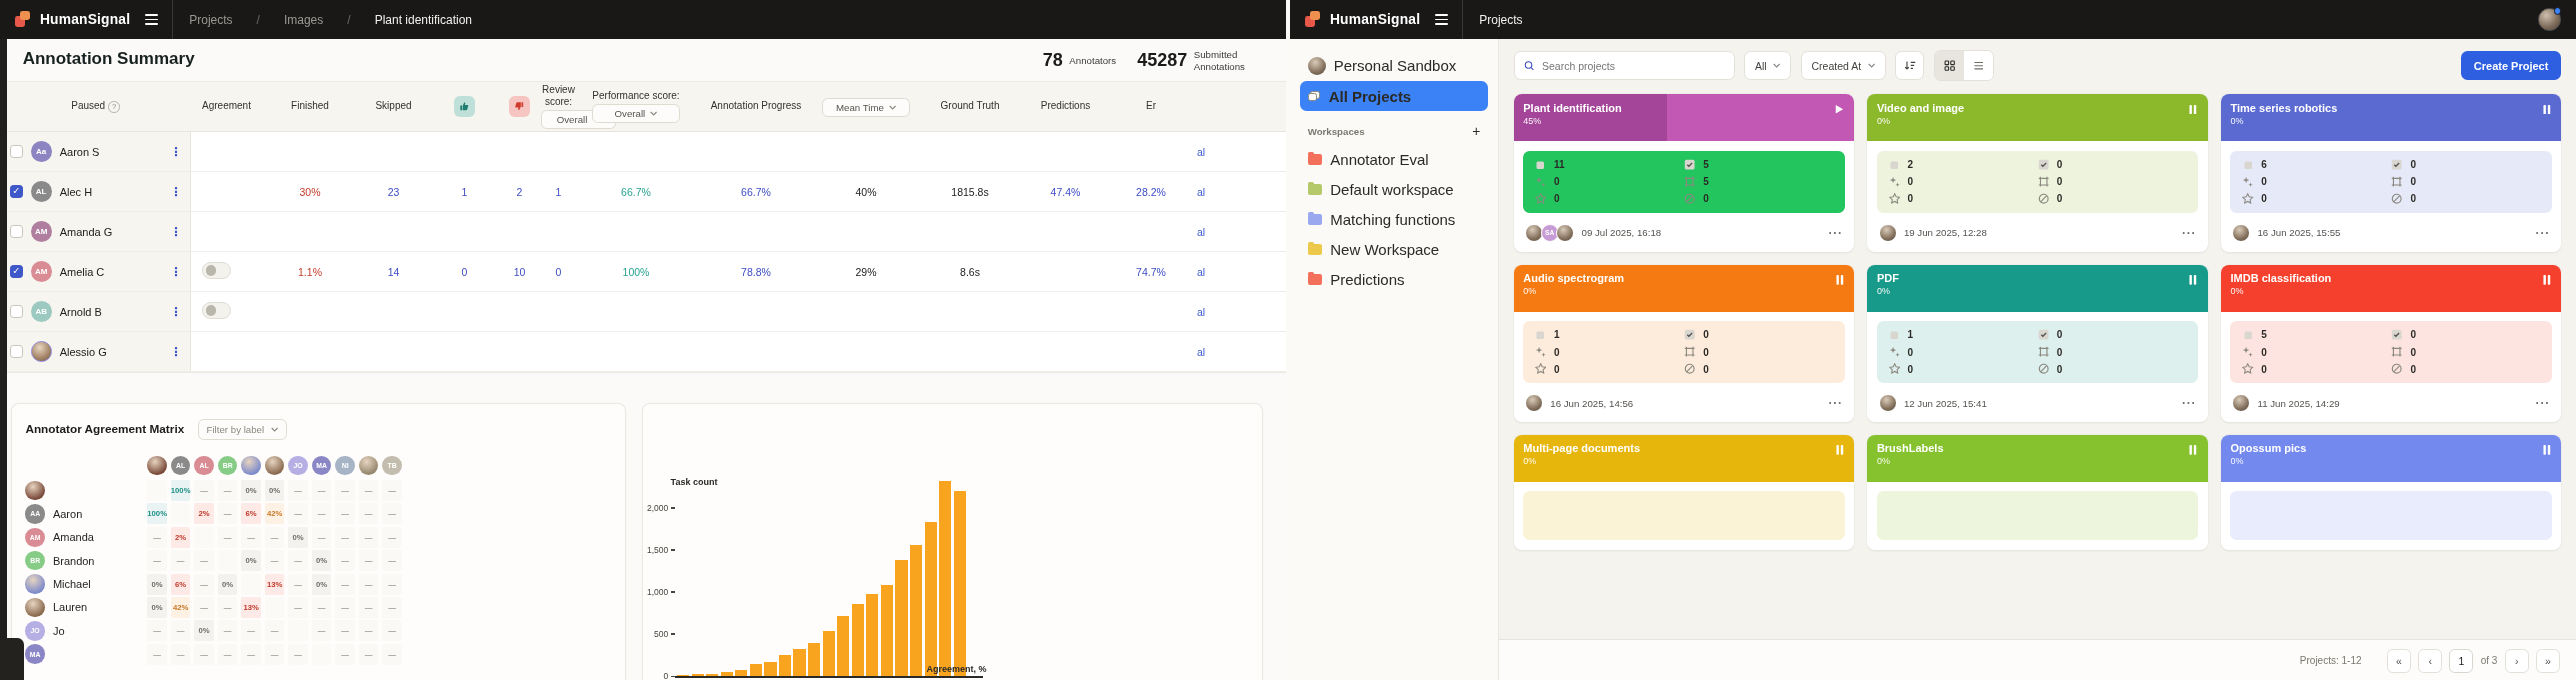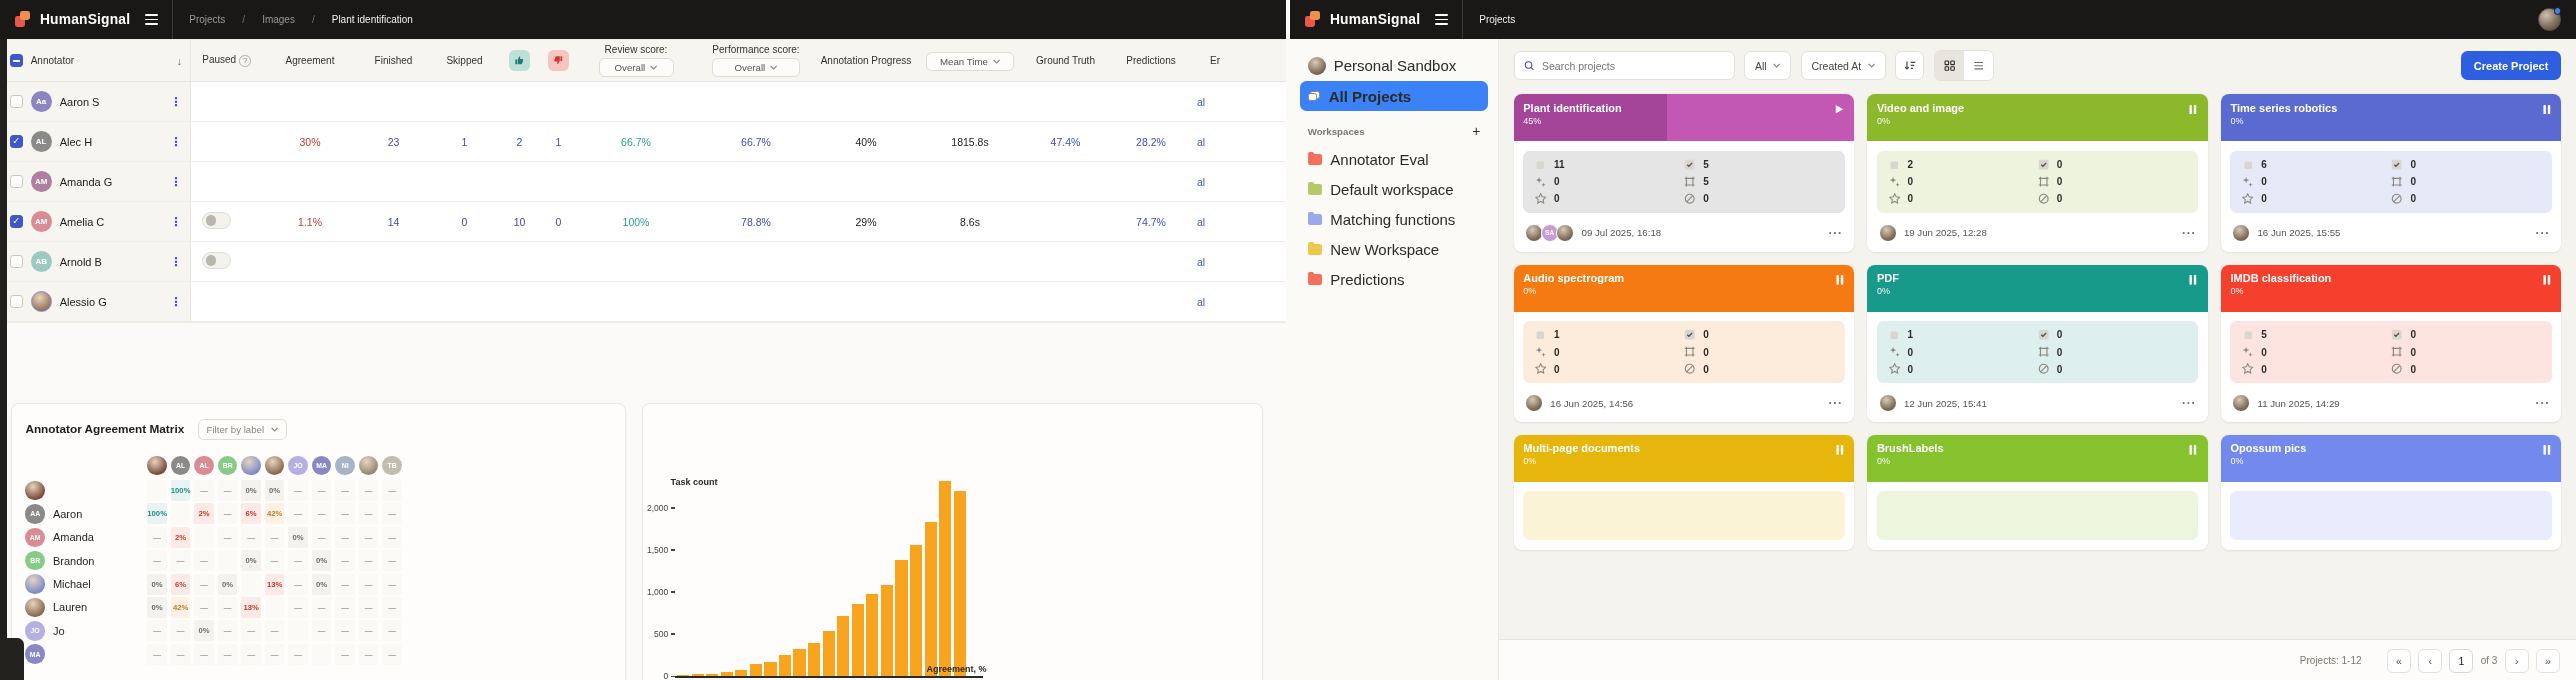--- a/index.html
+++ b/index.html
@@ -10,21 +10,21 @@
   
   .apphdr { height:39px; background:#191817; display:flex; align-items:center; padding:0 14.6px; color:#fff; }
   .brand { display:flex; align-items:center; gap:7.3px; }
   .logo { position:relative; width:18px; height:18px; }
   .logo .sq1 { position:absolute; left:0; top:5.7px; width:10.5px; height:10.5px; background:#e8584a; border-radius:2.4px; }
   .logo .sq2 { position:absolute; left:5.7px; top:0; width:9.7px; height:9.7px; background:#f0904e; border-radius:2.4px; }
   .brandname { font-size:13.8px; font-weight:bold; color:#fff; letter-spacing:0.2px; }
   .burger { margin-left:14.6px; display:flex; flex-direction:column; gap:2.4px; cursor:pointer; }
   .burger i { display:block; width:13px; height:1.9px; background:#fff; border-radius:1.6px; }
   .hdr-div { width:0.8px; height:39px; background:#3a3836; margin-left:14.6px; }
-  .crumbs { display:flex; align-items:center; gap:17px; margin-left:16px; font-size:10px; }
+  .crumbs { display:flex; align-items:center; gap:24px; margin-left:16px; font-size:12px; }
   .crumbs .dim { color:#9b9894; } .crumbs .sep { color:#6b6966; } .crumbs .cur { color:#f2f1ee; }
   .hdr-right { margin-left:auto; display:flex; align-items:center; gap:8px; }
   .navitem { font-size:11px; color:#e8e6e2; padding:5.7px 9.7px; border-radius:5.7px; cursor:pointer; }
   .navitem.active { background:#f4f2ed; color:#1b1a19; font-weight:bold; }
   .helpbubble { width:21px; height:21px; border-radius:50% 50% 50% 3.2px; background:linear-gradient(135deg,#f5793b,#ef4870);
     display:flex; align-items:center; justify-content:center; color:#fff; font-size:11.4px; font-weight:bold; }
   .uavatar { position:relative; width:23px; height:23px; border-radius:50%;
     background:radial-gradient(circle at 35% 30%,#cdbfae,#7d6a58 60%,#4e4138); border:0.8px solid #555; }
   .uavatar .dot { position:absolute; right:-0.8px; top:-1.6px; width:7.3px; height:7.3px; border-radius:50%; background:#3b82f6; border:1.2px solid #191817; }
 
@@ -179,28 +179,38 @@
       <span class="hdr-div"></span>
       <div class="crumbs">
         <span class="dim">Projects</span>
         <span class="sep">/</span>
         <span class="dim">Images</span>
         <span class="sep">/</span>
         <span class="cur">Plant identification</span>
       </div>
     </div>
 
+    <div class="lcontent">
+      <div class="sumrow">
+        <div class="sumtitle">Annotation Summary</div>
+        <div class="sumstats">
+          <div class="stat">
+            <span class="big">78</span>
+            <span class="lbl">Annotators</span>
+          </div>
+          <div class="stat">
+            <span class="big">45287</span>
+            <span class="lbl">Submitted Annotations</span>
+          </div>
+        </div>
+      </div>
+    </div>
 
     <div class="tbl">
       <div class="trow thead">
-        <div class="namecell">
-          <span class="cb ind"></span>
-          <span>Annotator</span>
-          <span class="sorticon">↓</span>
-        </div>
         <div class="hcell"><span>Paused</span><span class="qmark">?</span></div>
         <div class="hcell">Agreement</div>
         <div class="hcell">Finished</div>
         <div class="hcell">Skipped</div>
         <div class="hcell">
           <span class="thumbchip up">
             <svg width="10.5" height="10.5" viewBox="0 0 16 16">
                 <path fill="#1e7d6f" d="M2 7h2.6v7H2zM5.6 14V7.2L8 2.2c1.2 0 1.9.8 1.6 2L9 6h3.6c1 0 1.7.9 1.4 1.8l-1.4 4.8c-.2.8-.9 1.4-1.8 1.4z"></path>
               </svg>
           </span>
@@ -705,21 +715,21 @@
 
         <div class="grid" id="project-grid">
             <div class="pcard">
               <div class="pchdr" style="background: linear-gradient(90deg, rgb(164, 69, 154) 45%, rgb(194, 87, 180) 45%);">
                 <div class="pctitle">Plant identification</div>
                 <div class="pcpct">45%</div>
                 <span class="pcplay"><svg width="10.5" height="10.5" viewBox="0 0 12 12">
                     <path d="M2 1.2l8.4 4.8L2 10.8z" fill="#fff"></path>
                   </svg></span>
               </div>
-              <div class="pcstats" style="background: #e5e5e5;">
+              <div class="pcstats" style="background: #22c55e;">
                 <div class="pstat">
                   <span class="ic">
                     <svg width="10.5" height="10.5" viewBox="0 0 14 14">
                       <rect x="2" y="2" width="10" height="10" rx="2" fill="#d8d6cf"></rect>
                     </svg>
                   </span>
                   <span>11</span>
                 </div>
                 <div class="pstat">
                   <span class="ic">

